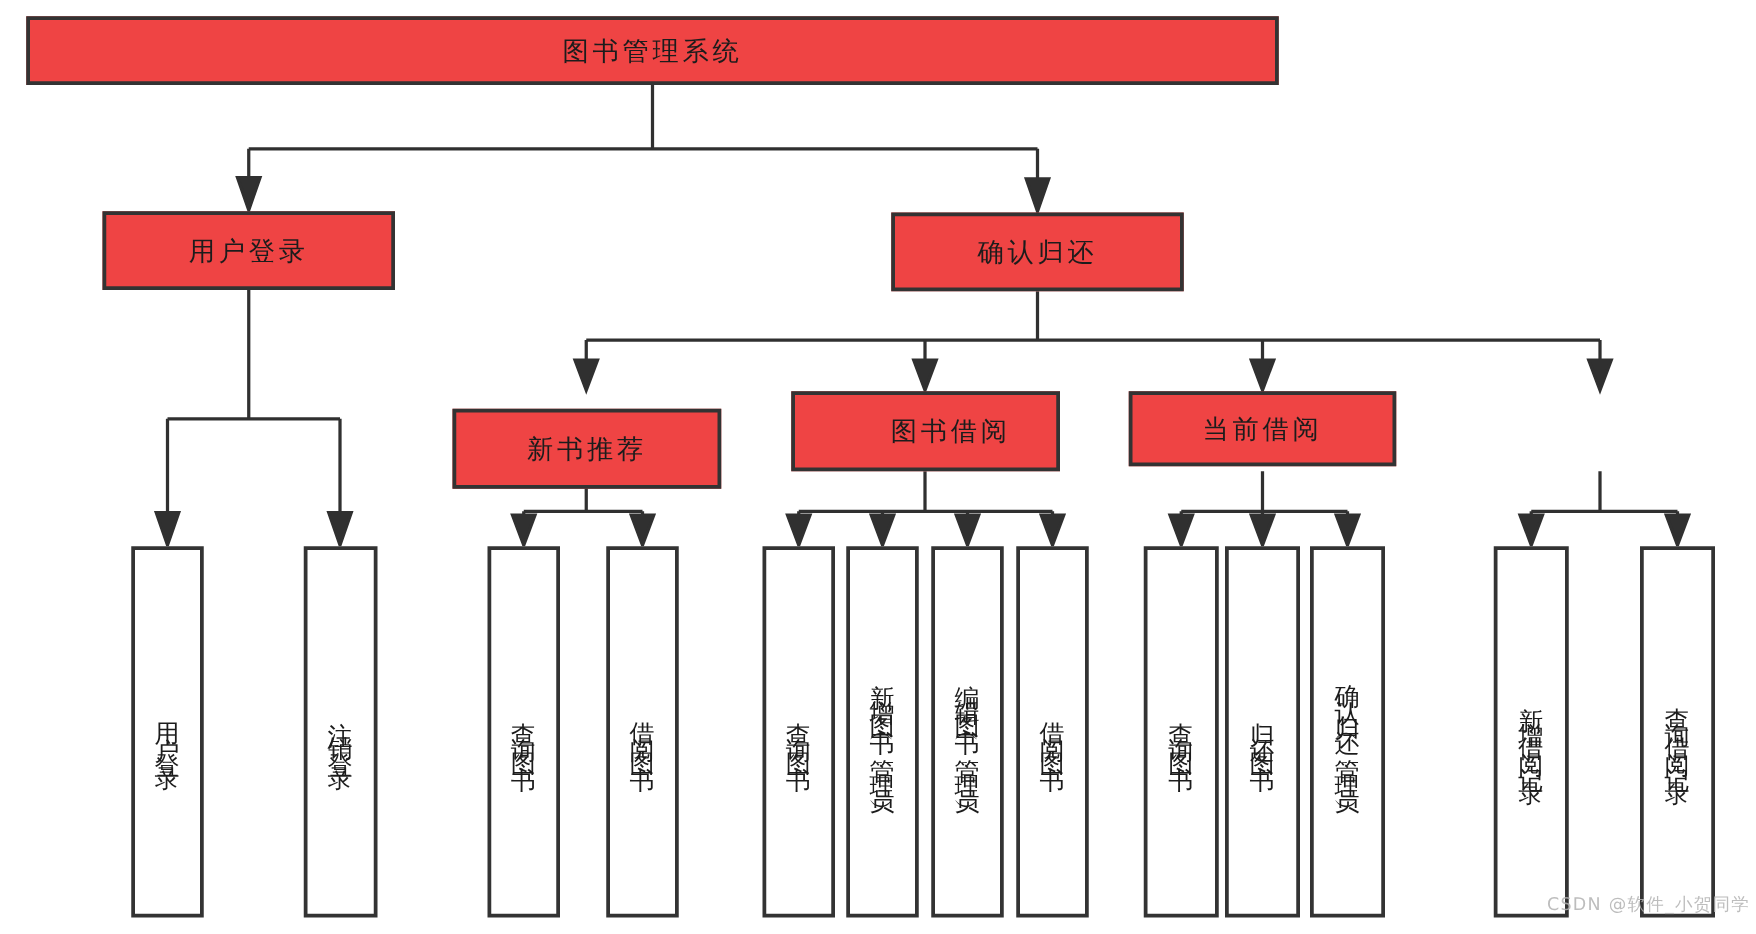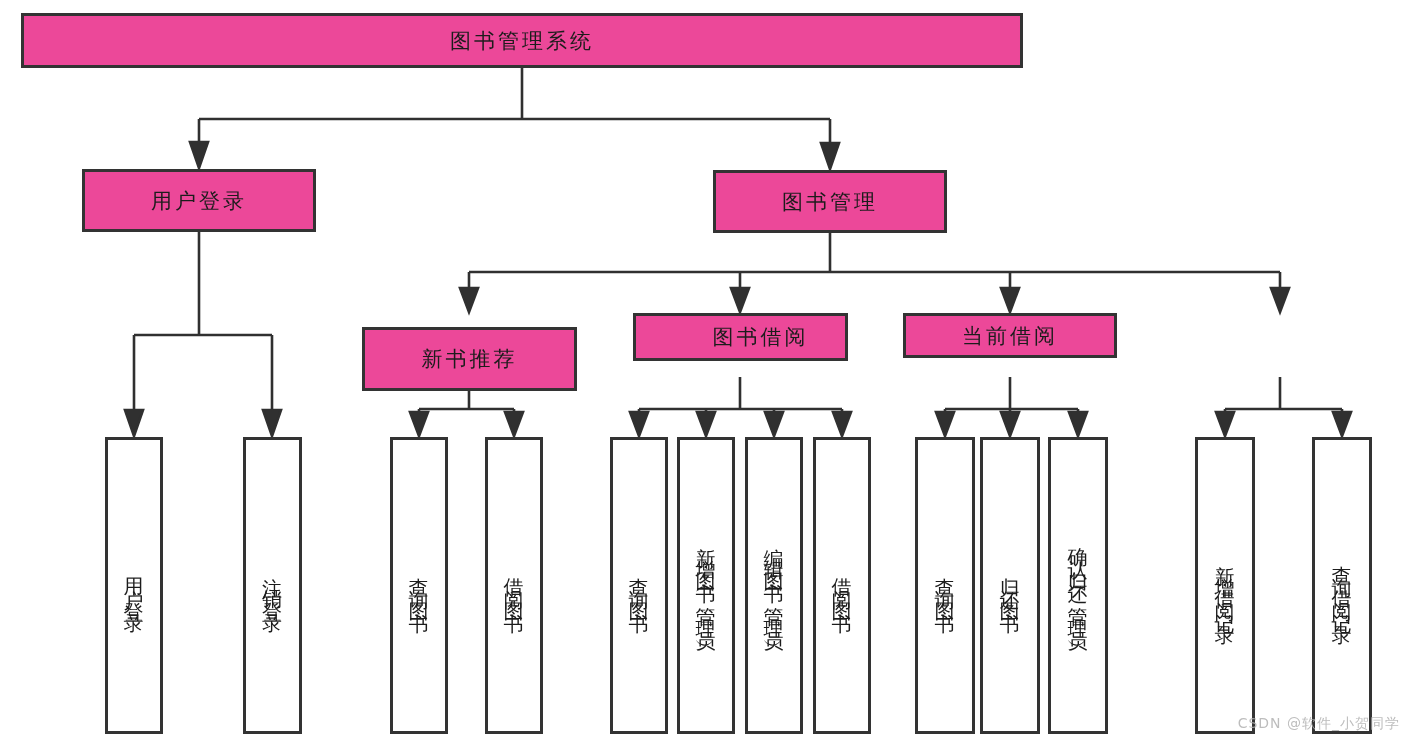--- a/index.html
+++ b/index.html
@@ -2,21 +2,21 @@
 <html><head>
 <meta charset="utf-8">
 <style>
   html,body { margin:0; padding:0; background:#ffffff; }
   .canvas {
     position:relative; width:1405px; height:747px; background:#ffffff;
     font-family:"DejaVu Sans", sans-serif; overflow:hidden;
   }
   .connector-layer { position:absolute; left:0; top:0; width:1405px; height:747px; }
   .node {
-    position:absolute; box-sizing:border-box; background:#ec4899;
+    position:absolute; box-sizing:border-box; background:#ef4444;
     border:3px solid #333333; color:#1c1c1c;
     display:flex; align-items:center; justify-content:center;
     font-size:21px; letter-spacing:3px; white-space:nowrap;
   }
   .leaf {
     position:absolute; top:437px; height:297px; box-sizing:border-box;
     background:#ffffff; border:3px solid #333333; color:#1c1c1c;
     display:flex; align-items:center; justify-content:center;
     writing-mode:vertical-rl; text-orientation:mixed;
     font-size:20px; letter-spacing:12px; line-height:1;
@@ -106,25 +106,25 @@
         <polygon points="1216,412 1234,412 1225,436"></polygon>
         <path d="M1342 409 V414" fill="none"></path>
         <polygon points="1333,412 1351,412 1342,436"></polygon>
       </g>
     </g>
   </svg>
 
   <div class="node" style="left:21px; top:13px; width:1002px; height:55px;">图书管理系统</div>
 
   <div class="node" style="left:82px; top:169px; width:234px; height:63px;">用户登录</div>
-  <div class="node" style="left:713px; top:170px; width:234px; height:63px;">图书管理</div>
+  <div class="node" style="left:713px; top:170px; width:234px; height:63px;">确认归还</div>
 
   <div class="node" style="left:362px; top:313px; width:215px; height:64px;margin-top:14px;">新书推荐</div>
-  <div class="node" style="left:633px; top:313px; width:215px; height:48px;padding-left:40px;">图书借阅</div>
-  <div class="node" style="left:903px; top:313px; width:214px; height:45px;">当前借阅</div>
+  <div class="node" style="left:633px; top:313px; width:215px; height:64px;padding-left:40px;">图书借阅</div>
+  <div class="node" style="left:903px; top:313px; width:214px; height:60px;">当前借阅</div>
 
   <div class="leaf" style="left:105px; width:58px;">用户登录</div>
   <div class="leaf" style="left:243px; width:59px;">注销登录</div>
   <div class="leaf" style="left:390px; width:58px;">查询图书</div>
   <div class="leaf" style="left:485px; width:58px;">借阅图书</div>
   <div class="leaf" style="left:610px; width:58px;">查询图书</div>
   <div class="leaf" style="left:677px; width:58px;">新增图书（管理员）</div>
   <div class="leaf" style="left:745px; width:58px;">编辑图书（管理员）</div>
   <div class="leaf" style="left:813px; width:58px;">借阅图书</div>
   <div class="leaf" style="left:915px; width:60px;">查询图书</div>

